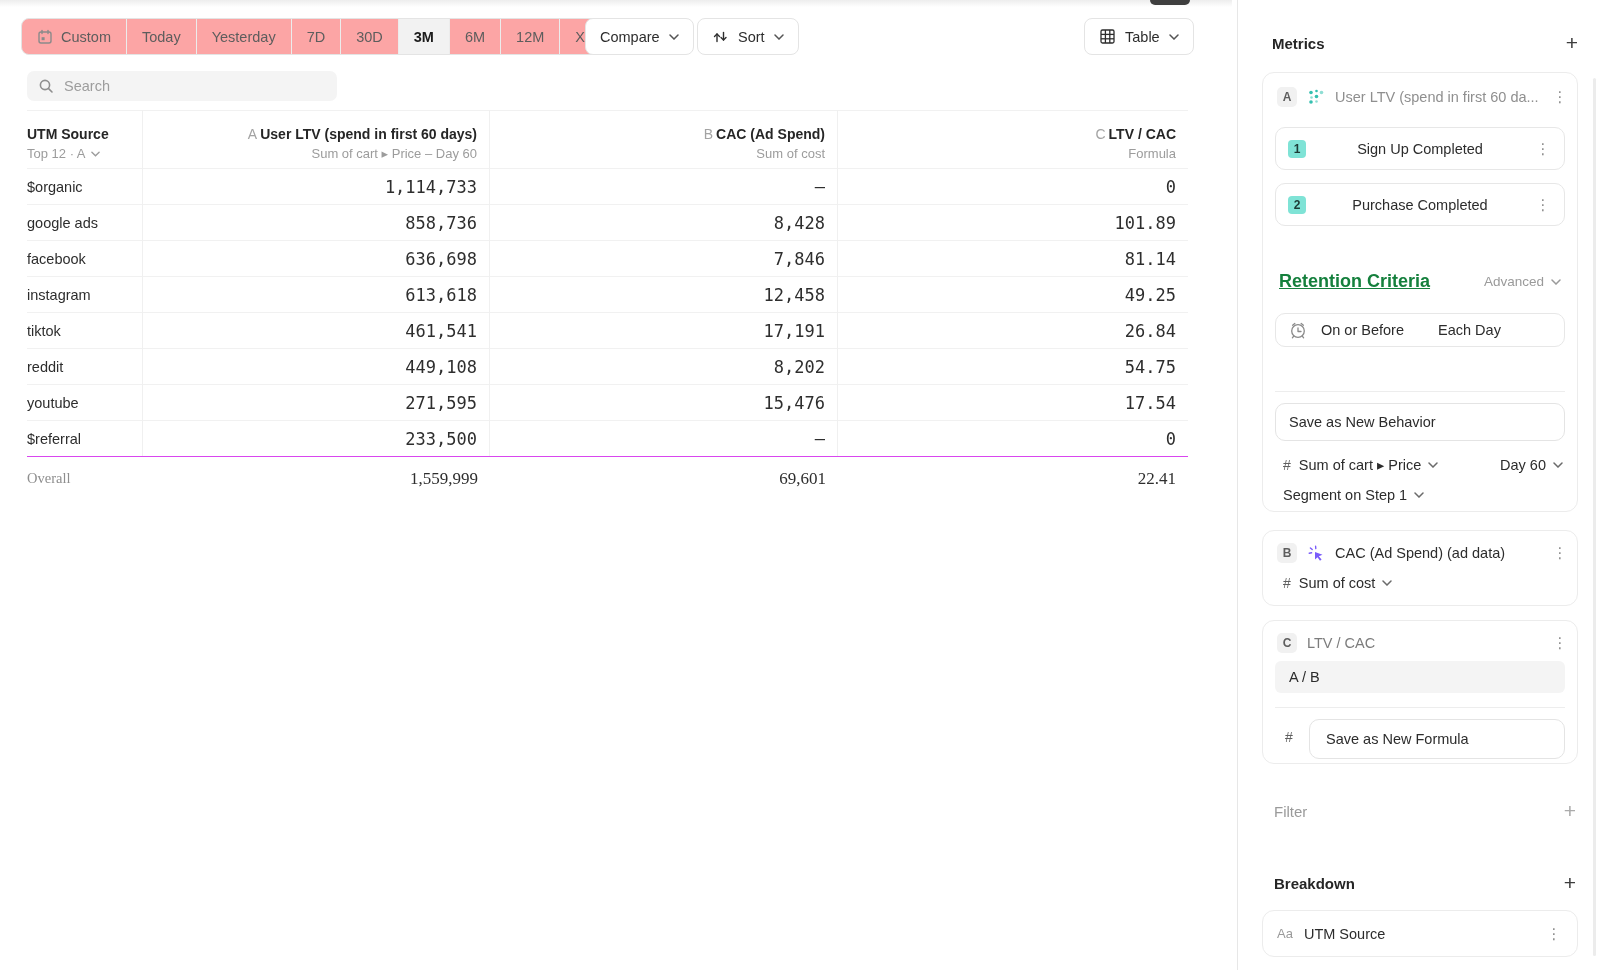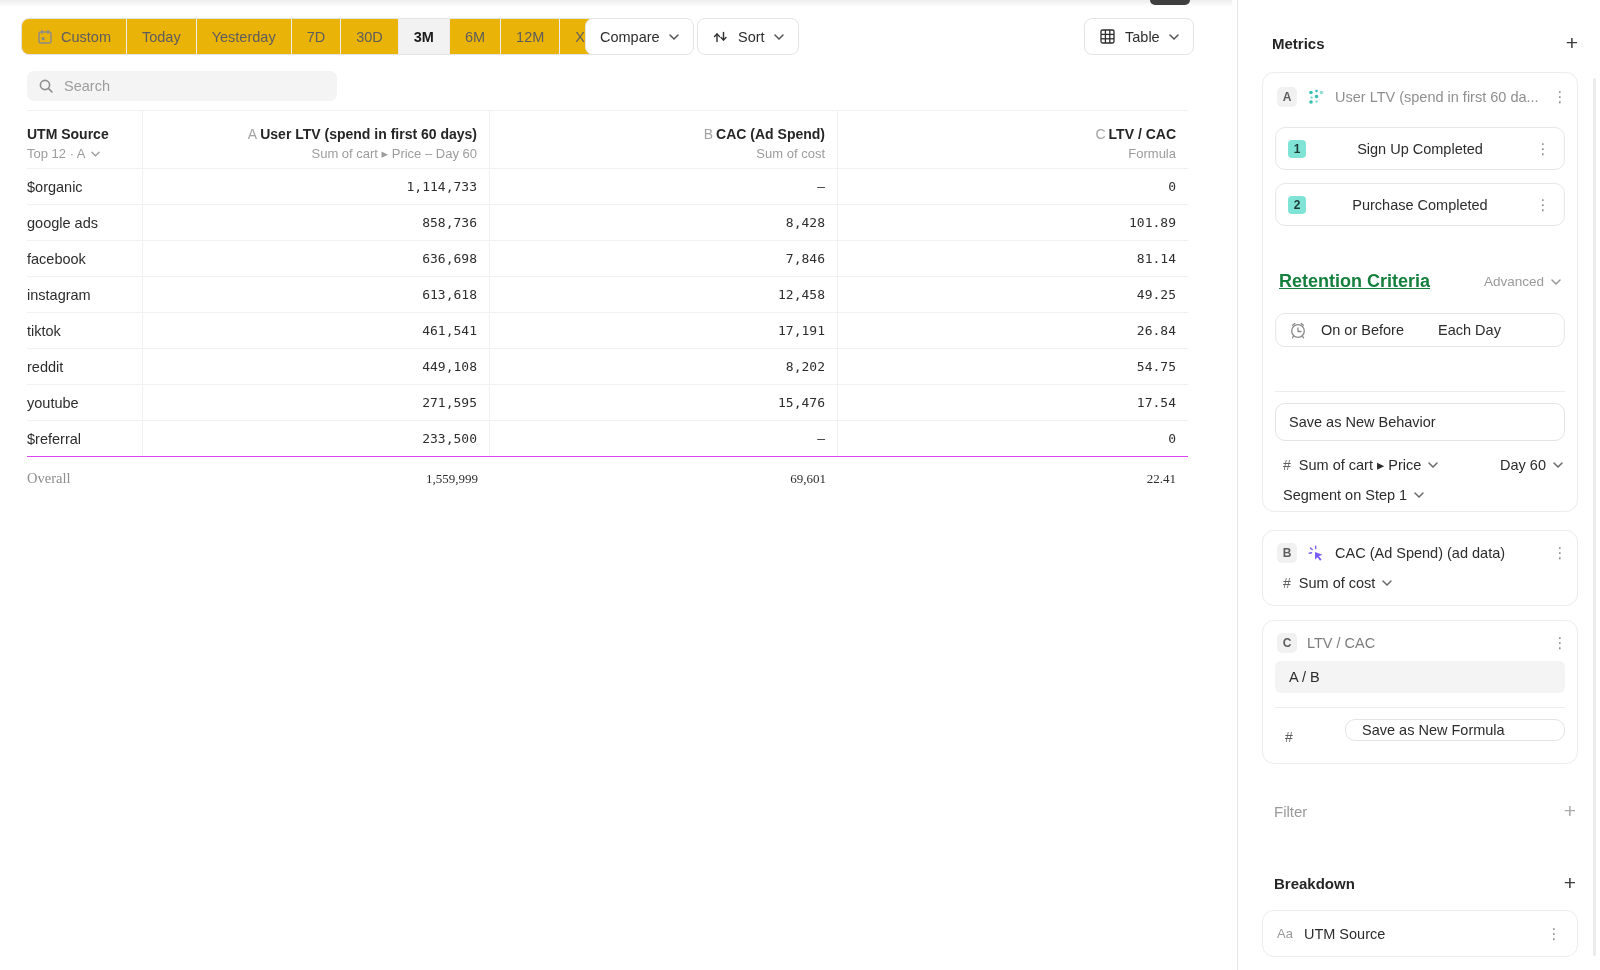--- a/index.html
+++ b/index.html
@@ -9,21 +9,21 @@
   svg { display:block; }
 
   
   .top-shade { left:0; top:0; width:1232px; height:7px;
     background:linear-gradient(#ededed, rgba(255,255,255,0)); }
   .top-artifact { left:1150px; top:0; width:40px; height:5px; background:#3f3f3f;
     border-radius:0 0 5px 5px; }
 
   
   .seg { left:21px; top:18px; height:37px; display:flex; align-items:stretch;
-    border:1px solid #e4e4e4; border-radius:8px; background:#eab308; overflow:hidden; }
+    border:1px solid #e4e4e4; border-radius:8px; background:#fca5a5; overflow:hidden; }
   .seg-item { display:flex; align-items:center; gap:8px; padding:0 15px;
     font-size:14.5px; color:#5d5d5d; border-right:1px solid #ececec; cursor:pointer;
     white-space:nowrap; }
   .seg-item:last-child { border-right:none; }
   .seg-item.selected { background:#f2f2f2; color:#1c1c1c; font-weight:bold; }
   .btn { position:absolute; top:18px; height:37px; display:flex; align-items:center;
     gap:9px; padding:0 14px; border:1px solid #e4e4e4; border-radius:8px;
     background:#fff; font-size:14.5px; color:#2d2d2d; cursor:pointer; }
   .chev { flex:0 0 auto; }
 
@@ -43,21 +43,21 @@
   .thead .rowhead { display:flex; flex-direction:column; justify-content:center; gap:4px; }
   .thead .colhead { display:flex; flex-direction:column; align-items:flex-end;
     justify-content:center; gap:4px; padding-right:12px; }
   .h-main { font-size:14px; font-weight:bold; color:#262626; white-space:nowrap; }
   .h-key { font-weight:normal; color:#a3a3a3; margin-right:3px; }
   .h-sub { font-size:13px; color:#9c9c9c; white-space:nowrap; display:flex;
     align-items:center; gap:5px; }
   .body-row .td { height:36px; display:flex; align-items:center; }
   .cell-label { font-size:14.5px; color:#2d2d2d; }
   .cell-num { justify-content:flex-end; padding-right:12px;
-    font-family:"DejaVu Sans Mono", monospace; font-size:13px; color:#2e2e2e; }
+    font-family:"DejaVu Sans Mono", monospace; font-size:17px; color:#2e2e2e; }
   .overall-row .td { height:44px; border-top:1px solid #d946ef; display:flex;
     align-items:center;font-family:Liberation Serif, serif; }
   .overall-row .cell-label { color:#8e8e8e; }
 
   
   .side-divider { left:1237px; top:0; width:1px; height:970px; background:#e7e7e7; }
   .scroll-track { left:1593px; top:78px; width:3px; height:878px; background:#ececec;
     border-radius:2px; }
   .side-title { font-size:15px; font-weight:bold; color:#262626; }
   .side-title.muted { color:#9a9a9a; font-weight:normal; }
@@ -419,21 +419,21 @@
   <div class="m-head" style="top:11px;">
     <span class="keybadge">C</span>
     <span class="m-title soft">LTV / CAC</span>
     <span class="kebab">⋮</span>
   </div>
   <div class="formula-input" style="top:40px;">
     <span>A / B</span>
   </div>
   <div class="hr" style="top:86px;"></div>
   <span class="hash" style="position:absolute; left:22px; top:108px;">#</span>
-  <div class="ghost-btn" style="left:46px; right:12px; top:98px; height:22px; padding-left:16px;margin-left:36px;">
+  <div class="ghost-btn" style="left:46px; right:12px; top:98px; height:40px; padding-left:16px;">
     <span>Save as New Formula</span>
   </div>
 </div>
 
 <div class="abs row-flex" style="left:1274px; top:801px; width:302px;">
   <span class="side-title muted">Filter</span>
   <span class="plus muted">+</span>
 </div>
 
 <div class="abs row-flex" style="left:1274px; top:873px; width:302px;">

